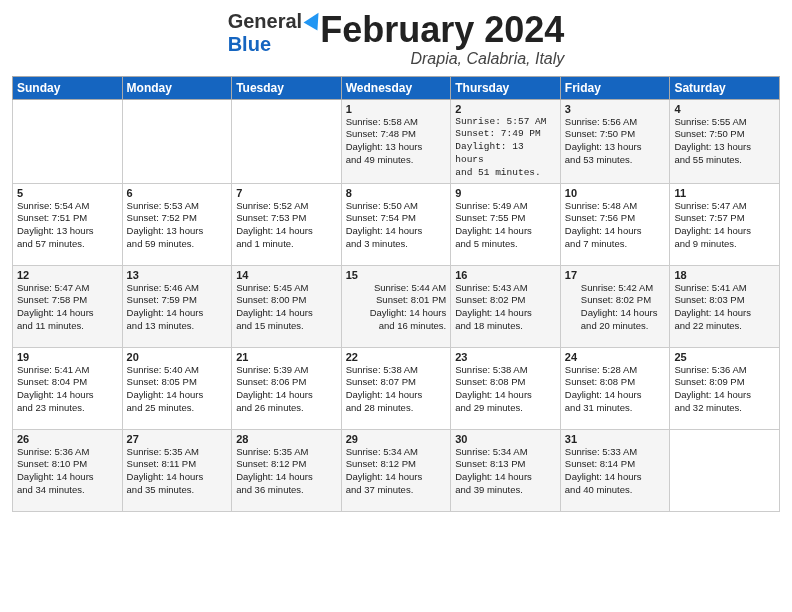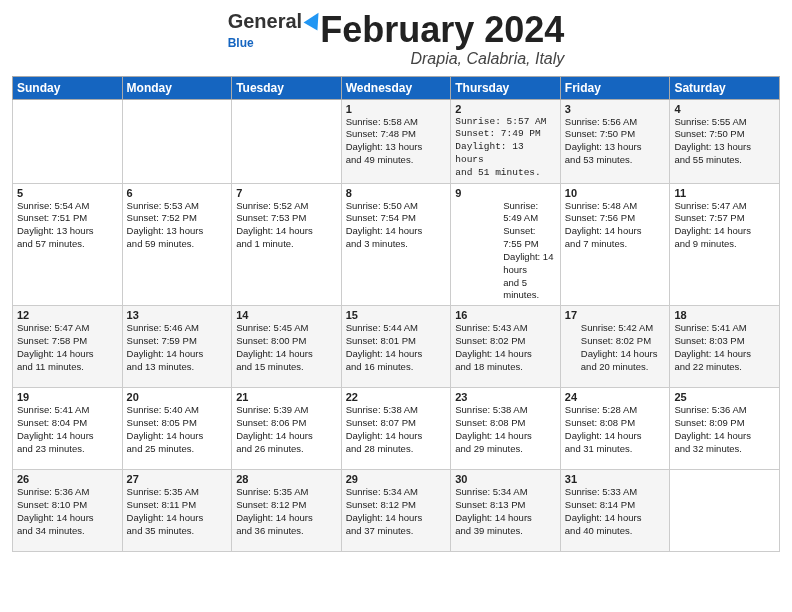--- a/index.html
+++ b/index.html
@@ -81,21 +81,21 @@
     }
   </style>
 </head>
 <body>
 
 <div class="container">
   <div class="header">
     <div class="logo">
       <div>
         <span style="font-size:20px;font-weight:bold;color:#333;">General</span><span style="display:inline-block;width:0;height:0;border-left:8px solid transparent;border-right:8px solid transparent;border-bottom:16px solid #2196f3;margin-left:2px;transform:rotate(30deg) translateY(-5px);vertical-align:middle;"></span><br>
-        <span style="font-size:12px;font-weight:bold;color:#1565c0;margin-left:0;">Blue</span>
+        <span style="font-size:20px;font-weight:bold;color:#1565c0;margin-left:0;">Blue</span>
       </div>
     </div>
     <div class="title-block">
       <div class="title-month">February 2024</div>
       <div class="title-location">Drapia, Calabria, Italy</div>
     </div>
   </div>
 
   <table>
     <thead>
@@ -167,21 +167,21 @@
           </td>
           <td>
             <span class="day-num">8</span>
             <div class="cell-content" style="white-space: pre-line;">Sunrise: 5:50 AM
 Sunset: 7:54 PM
 Daylight: 14 hours
 and 3 minutes.</div>
           </td>
           <td>
             <span class="day-num">9</span>
-            <div class="cell-content" style="white-space: pre-line; margin-left: 48px;">Sunrise: 5:49 AM
+            <div class="cell-content" style="white-space: pre-line;">Sunrise: 5:49 AM
 Sunset: 7:55 PM
 Daylight: 14 hours
 and 5 minutes.</div>
           </td>
           <td>
             <span class="day-num">10</span>
             <div class="cell-content" style="white-space: pre-line;">Sunrise: 5:48 AM
 Sunset: 7:56 PM
 Daylight: 14 hours
 and 7 minutes.</div>
@@ -211,21 +211,21 @@
           </td>
           <td>
             <span class="day-num">14</span>
             <div class="cell-content" style="white-space: pre-line;">Sunrise: 5:45 AM
 Sunset: 8:00 PM
 Daylight: 14 hours
 and 15 minutes.</div>
           </td>
           <td>
             <span class="day-num">15</span>
-            <div class="cell-content" style="white-space: pre-line;">Sunrise: 5:44 AM
+            <div class="cell-content" style="white-space: pre-line; text-align: right;">Sunrise: 5:44 AM
 Sunset: 8:01 PM
 Daylight: 14 hours
 and 16 minutes.</div>
           </td>
           <td>
             <span class="day-num">16</span>
             <div class="cell-content" style="white-space: pre-line;">Sunrise: 5:43 AM
 Sunset: 8:02 PM
 Daylight: 14 hours
 and 18 minutes.</div>

